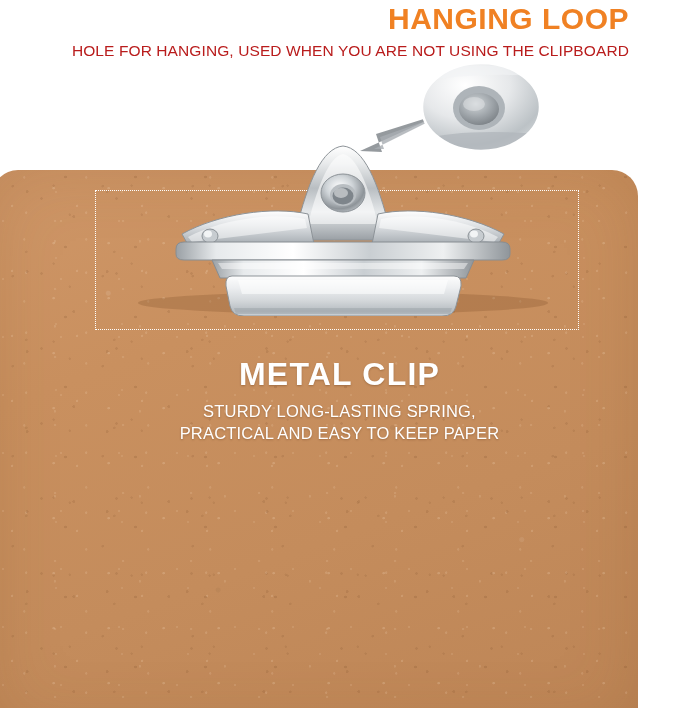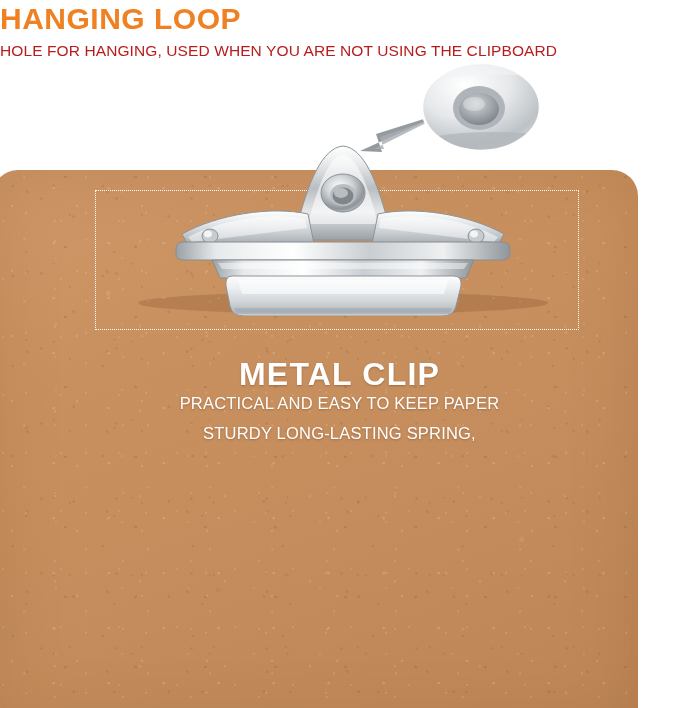--- a/index.html
+++ b/index.html
@@ -15,21 +15,21 @@
     overflow: hidden;
     position: relative;
   }
 
   
   .top-annotations {
     position: absolute;
     top: 0;
     left: 0;
     width: 629px;
-    text-align: left;
+    text-align: right;
     z-index: 40;
   }
   .headline {
     margin: 0;
     padding-top: 2px;
     font-size: 30px;
     font-weight: bold;
     letter-spacing: 0.5px;
     color: #F08123;
     line-height: 1.1;
@@ -298,15 +298,15 @@
       <ellipse cx="53" cy="42" rx="11" ry="7" fill="#e3e6e8" opacity="0.5"></ellipse>
       <path d="M0 78 Q 40 66 120 72 L 120 90 L 0 90 Z" fill="#b0b6bb" opacity="0.75"></path>
       <path d="M0 8 Q 48 0 120 6 L 120 14 Q 50 10 0 20 Z" fill="#f2f4f5" opacity="0.6"></path>
     </g>
     <ellipse cx="60" cy="45" rx="59" ry="44" fill="none" stroke="#ffffff" stroke-width="2.5"></ellipse>
   </svg>
 </div>
 
 <div class="clip-caption">
   <h2 class="clip-title">METAL CLIP</h2>
+  <p class="clip-sub">STURDY LONG-LASTING SPRING,</p>
   <p class="clip-sub" style="padding-top:0">PRACTICAL AND EASY TO KEEP PAPER</p>
-  <p class="clip-sub">STURDY LONG-LASTING SPRING,</p>
 </div>
 
 </body></html>

